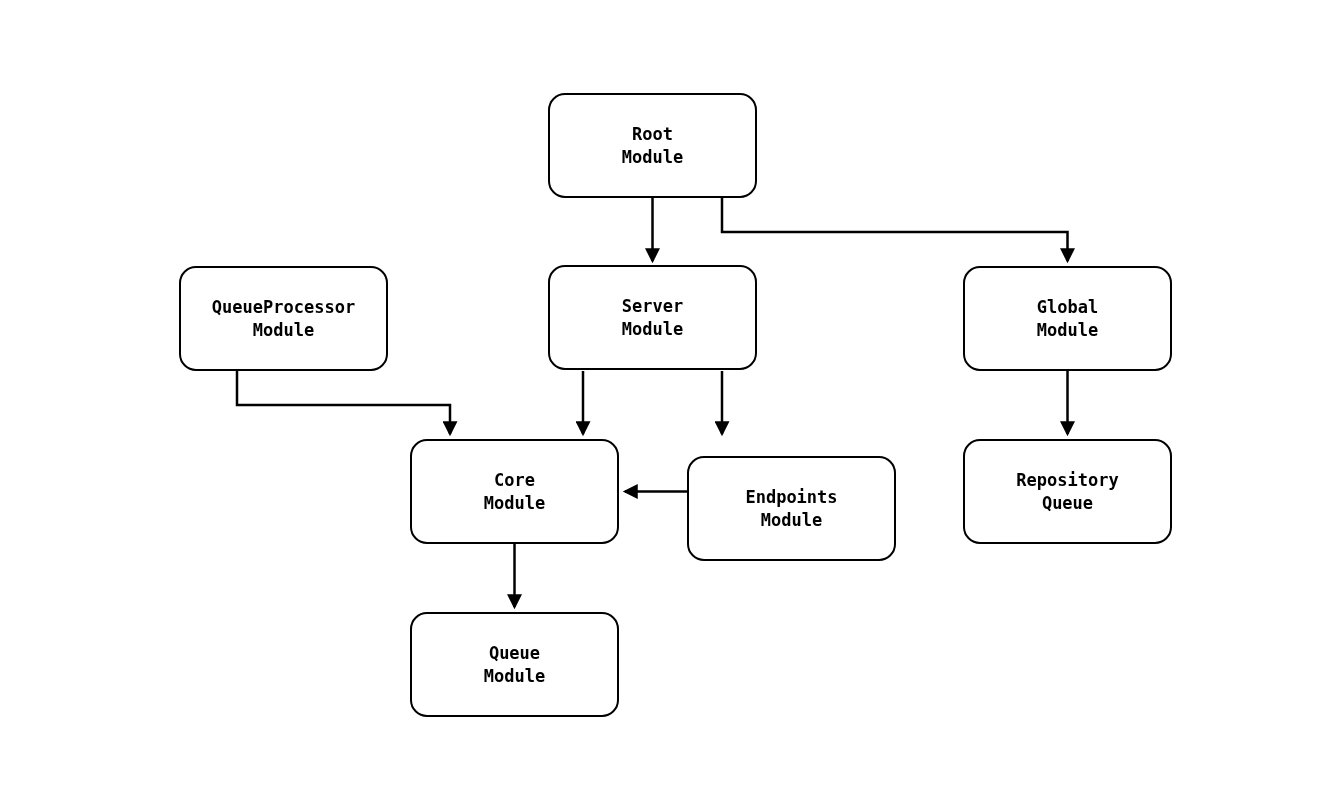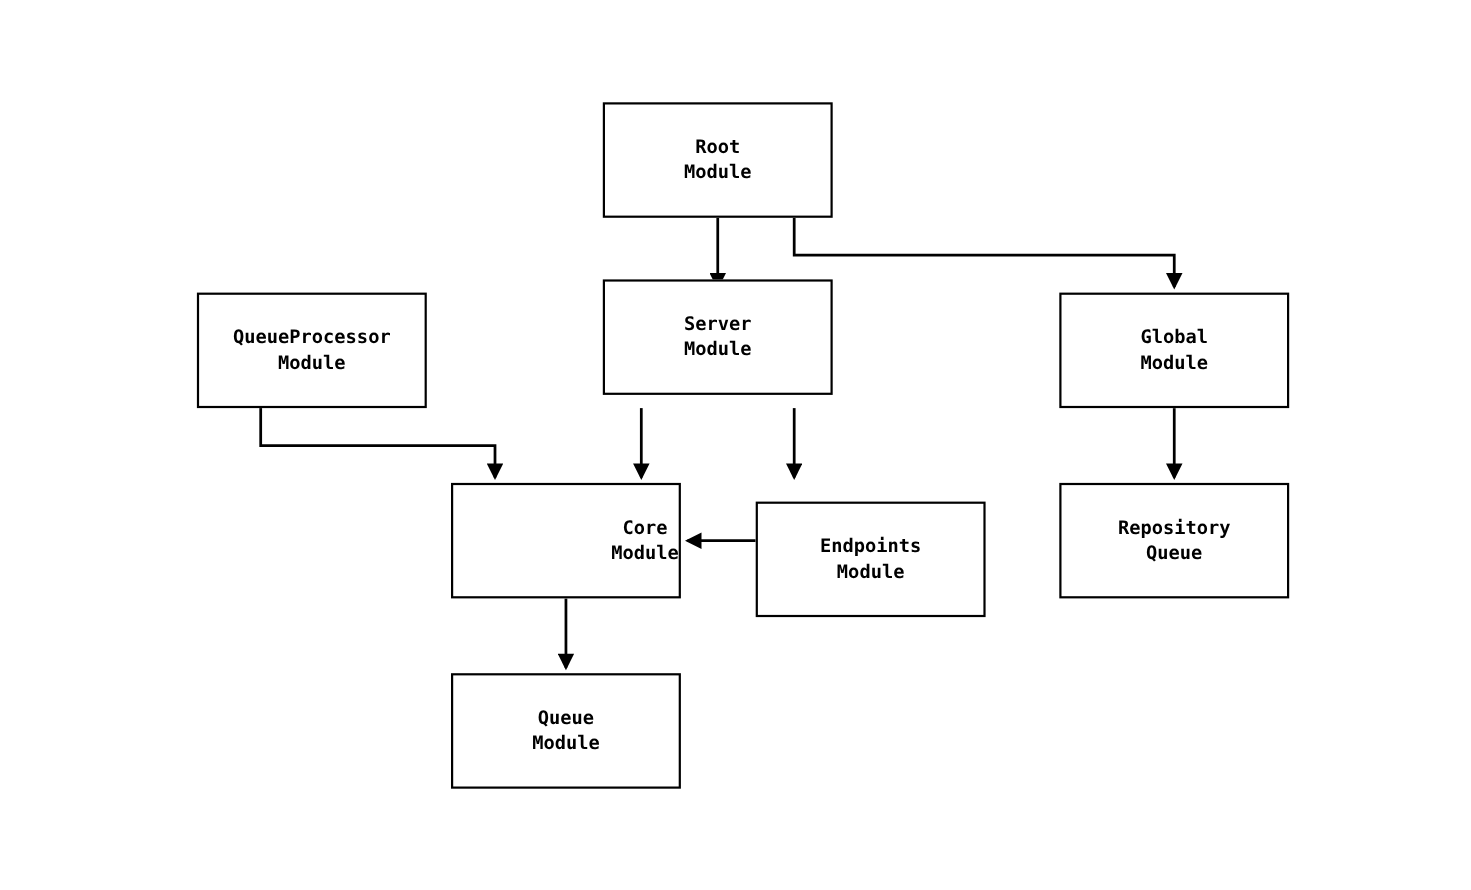--- a/index.html
+++ b/index.html
@@ -30,21 +30,21 @@
     stroke-width: 2.5;
     stroke-linejoin: miter;
   }
   .node {
     position: absolute;
     width: 209px;
     height: 105px;
     box-sizing: border-box;
     background: #ffffff;
     border: 2.5px solid #000000;
-    border-radius: 0;
+    border-radius: 17px;
     display: flex;
     align-items: center;
     justify-content: center;
     text-align: center;
   }
   .node-label {
     font-family: "DejaVu Sans Mono", monospace;
     font-weight: bold;
     font-size: 17px;
     line-height: 1.35;
@@ -77,31 +77,31 @@
   <div class="node" style="left:548px; top:93px;">
     <span class="node-label">Root
 Module</span>
   </div>
 
   <div class="node" style="left:131px; top:266px;margin-left:48px;">
     <span class="node-label">QueueProcessor
 Module</span>
   </div>
 
-  <div class="node" style="left:548px; top:254px;">
+  <div class="node" style="left:548px; top:265px;">
     <span class="node-label">Server
 Module</span>
   </div>
 
   <div class="node" style="left:963px; top:266px;">
     <span class="node-label">Global
 Module</span>
   </div>
 
-  <div class="node" style="left:410px; top:439px;justify-content:flex-end;">
+  <div class="node" style="left:410px; top:439px;">
     <span class="node-label">Core
 Module</span>
   </div>
 
   <div class="node" style="left:687px; top:456px;">
     <span class="node-label">Endpoints
 Module</span>
   </div>
 
   <div class="node" style="left:963px; top:439px;">

